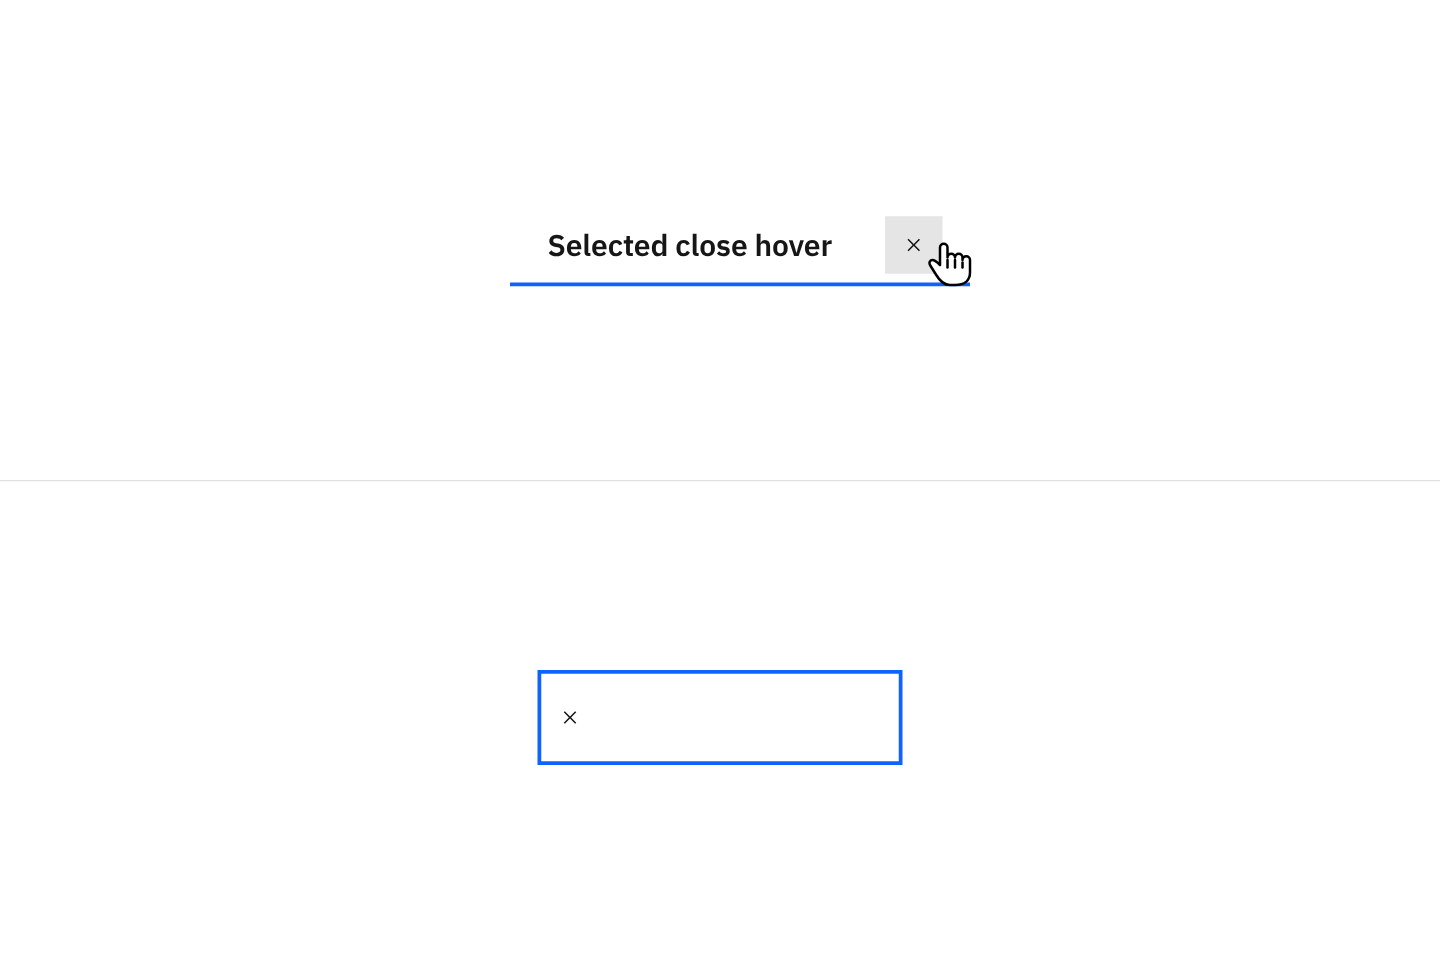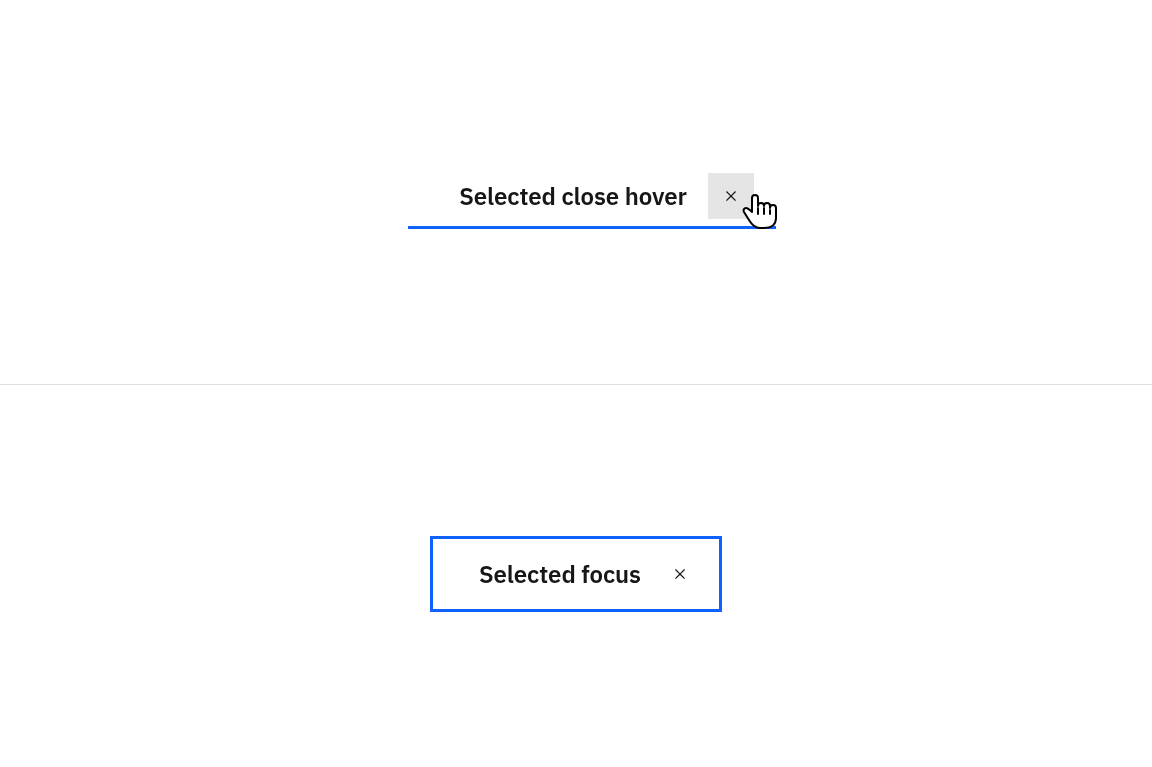--- a/index.html
+++ b/index.html
@@ -10,21 +10,20 @@
     background: #ffffff;
     font-family: "IBM Plex Sans", "Helvetica Neue", Arial, sans-serif;
     color: #161616;
   }
 
   .half {
     position: relative;
     width: 100%;
     height: 50%;
     box-sizing: border-box;
-    text-align: center;
   }
 
   .divider {
     position: absolute;
     top: 50%;
     left: 0;
     width: 100%;
     height: 1px;
     background: #e0e0e0;
   }
@@ -145,21 +144,20 @@
     </span>
   </div>
 
 </div>
 
 <div class="divider"></div>
 
 <div class="half">
 
   <div class="tab-focus-wrap">
-    <span class="tab-focus-label">Selected focus</span>
 
     <span class="close-focus">
       <svg width="20" height="20" viewBox="0 0 32 32" fill="#161616">
         <polygon points="24 9.4 22.6 8 16 14.6 9.4 8 8 9.4 14.6 16 8 22.6 9.4 24 16 17.4 22.6 24 24 22.6 17.4 16"></polygon>
       </svg>
     </span>
   </div>
 
 </div>
 

